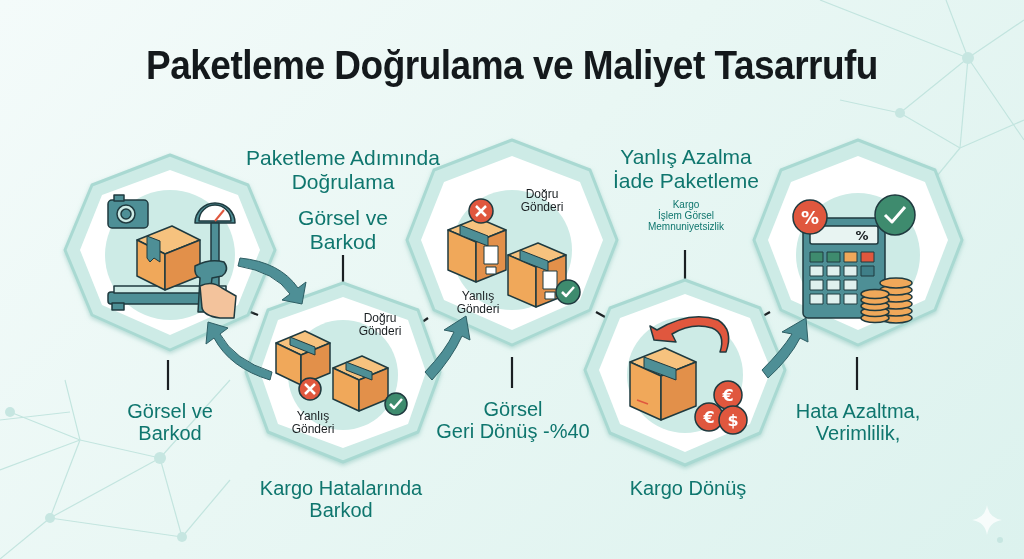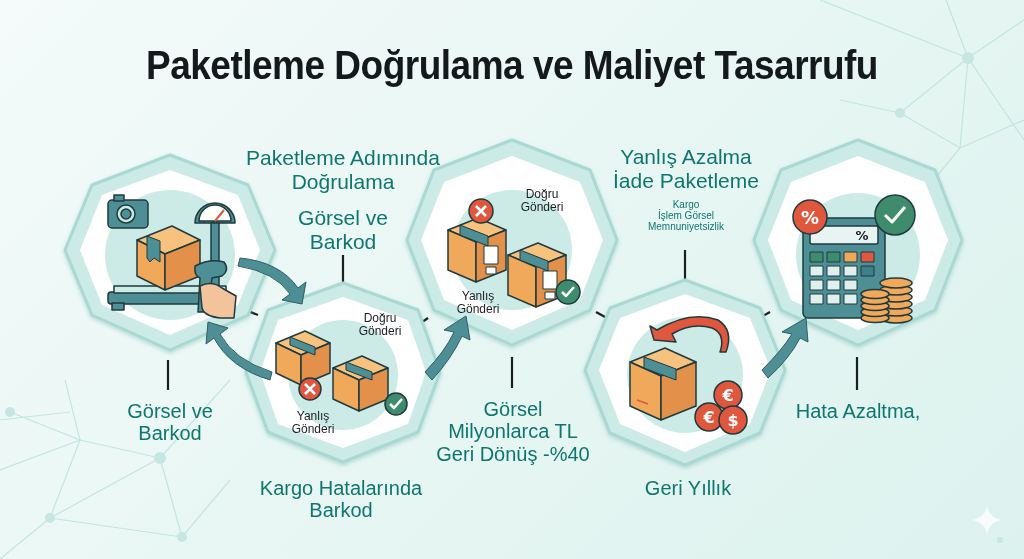--- a/index.html
+++ b/index.html
@@ -284,25 +284,25 @@
 <div class="lbl lbl-md" style="left:100px; top:400px; width:140px;">
   <span class="line">Görsel ve</span>
   <span class="line">Barkod</span>
 </div>
 <div class="lbl lbl-md" style="left:236px; top:477px; width:210px;text-align:center;">
   <span class="line">Kargo Hatalarında</span>
   <span class="line">Barkod</span>
 </div>
 <div class="lbl lbl-md" style="left:430px; top:398px; width:166px;">
   <span class="line">Görsel</span>
-  <span class="line">Milyonlarca TL</span>
   <span class="line">Geri Dönüş -%40</span>
 </div>
 <div class="lbl lbl-md" style="left:588px; top:477px; width:200px;">
-  <span class="line">Geri Yıllık</span>
+  <span class="line">Kargo Dönüş</span>
 </div>
 <div class="lbl lbl-md" style="left:778px; top:400px; width:160px;">
   <span class="line">Hata Azaltma,</span>
+  <span class="line">Verimlilik,</span>
 </div>
 
 <svg class="sparkle" viewBox="0 0 30 30">
   <path d="M15,0 Q17,13 30,15 Q17,17 15,30 Q13,17 0,15 Q13,13 15,0 Z" fill="#ffffff" opacity="0.75"></path>
 </svg>
 
 </body></html>

